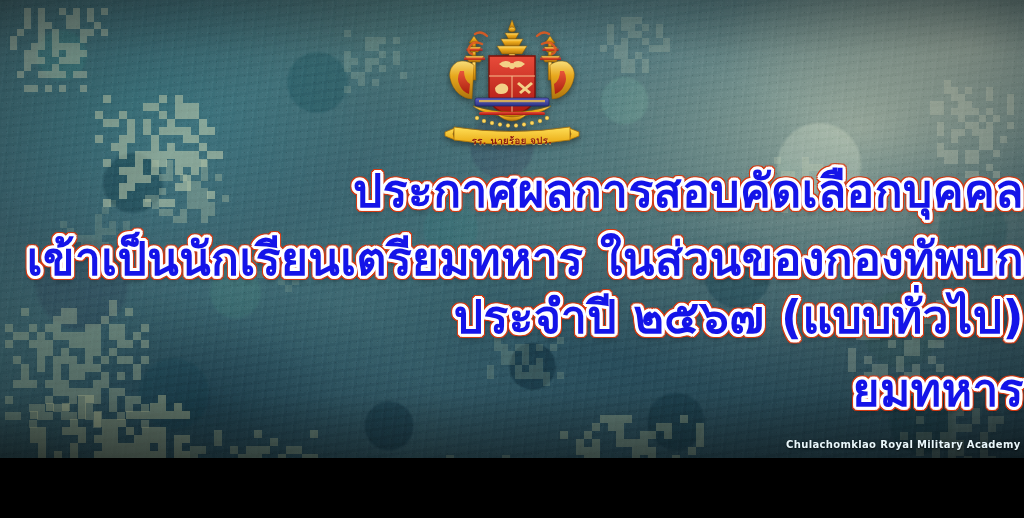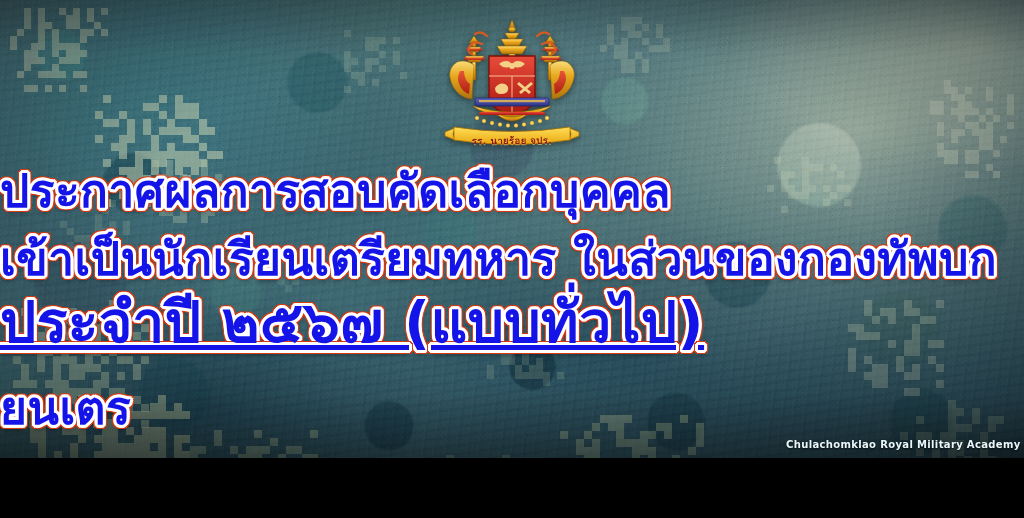--- a/index.html
+++ b/index.html
@@ -128,21 +128,21 @@
     text-shadow: 0 1px 0 rgba(255,220,120,.6);
     transform: rotate(-0.5deg);
   }
 
   
   #headline {
     position: absolute;
     left: 0; right: 0;
     top: 168px;
     z-index: 8;
-    text-align: left;
+    text-align: right;
     pointer-events: none;
   }
   .hline {
     display: block;
     font-family: "DejaVu Sans", "Liberation Sans", sans-serif;
     font-weight: bold;
     color: #1414e8;
     line-height: 1.0;
     letter-spacing: 0.5px;
     white-space: nowrap;
@@ -163,21 +163,21 @@
       -3px -3px 0 #d63a12,  3px -3px 0 #d63a12,
       -3px  3px 0 #d63a12,  3px  3px 0 #d63a12,
       -4px -2px 0 #d63a12,  4px -2px 0 #d63a12,
       -4px  2px 0 #d63a12,  4px  2px 0 #d63a12,
       -2px -4px 0 #d63a12,  2px -4px 0 #d63a12,
       -2px  4px 0 #d63a12,  2px  4px 0 #d63a12,
        0    5px 5px rgba(0,0,0,.35);
   }
   .hline.l1 { font-size: 46px; margin-bottom: 22px; }
   .hline.l2 { font-size: 46px; margin-bottom: 12px; }
-  .hline.l3 { font-size: 57px; margin-bottom: 34px; text-decoration: underline; }
+  .hline.l3 { font-size: 46px; margin-bottom: 27px; }
   .hline.l4 { font-size: 46px; }
 
   
   #crma-logo {
     position: absolute;
     right: 10px;
     bottom: 8px;
     z-index: 9;
     text-align: center;
     width: 228px;
@@ -3133,20 +3133,20 @@
         <path d="M27 113 q58 9 116 0 l0 13 q-58 9 -116 0z" fill="url(#gBan)"></path>
       </g>
     </svg>
     <div id="emblem-banner-text">รร. นายร้อย จปร.</div>
   </div>
 
   <div id="headline">
     <span class="hline l1">ประกาศผลการสอบคัดเลือกบุคคล</span>
     <span class="hline l2">เข้าเป็นนักเรียนเตรียมทหาร  ในส่วนของกองทัพบก</span>
     <span class="hline l3">ประจำปี ๒๕๖๗ (แบบทั่วไป)</span>
-    <span class="hline l4">ยนเตร</span>
+    <span class="hline l4">ยมทหาร</span>
   </div>
 
   <div id="crma-logo">
     <div id="crma-sub">Chulachomklao Royal Military Academy</div>
   </div>
 
 </div>
 
 </body></html>

